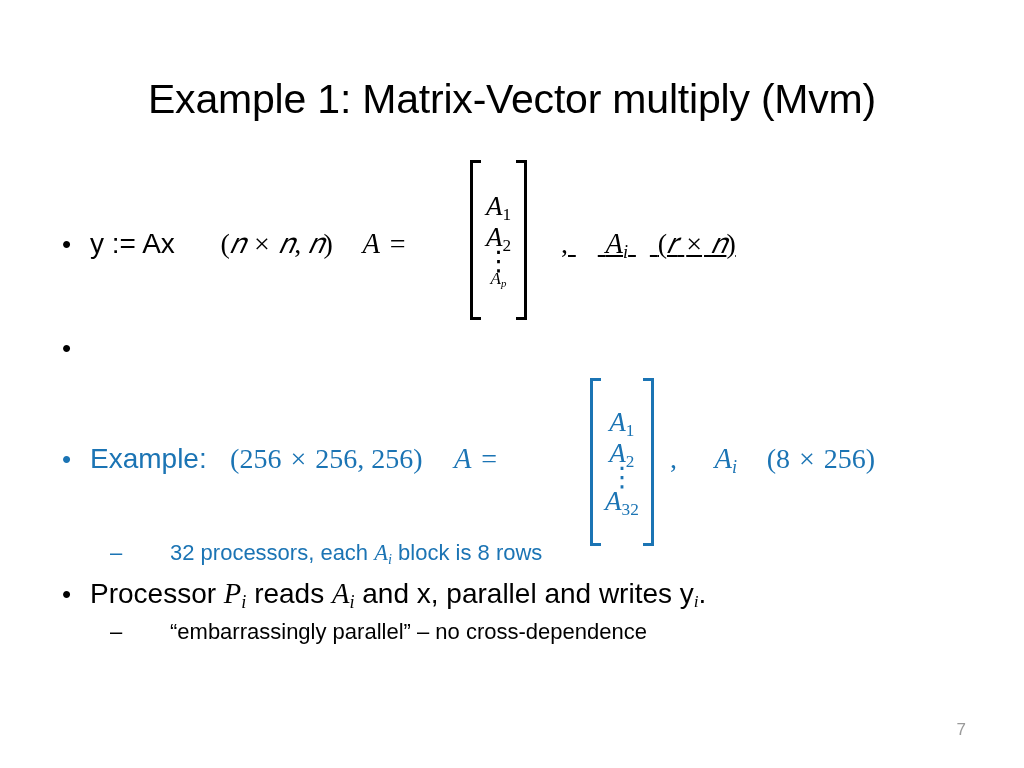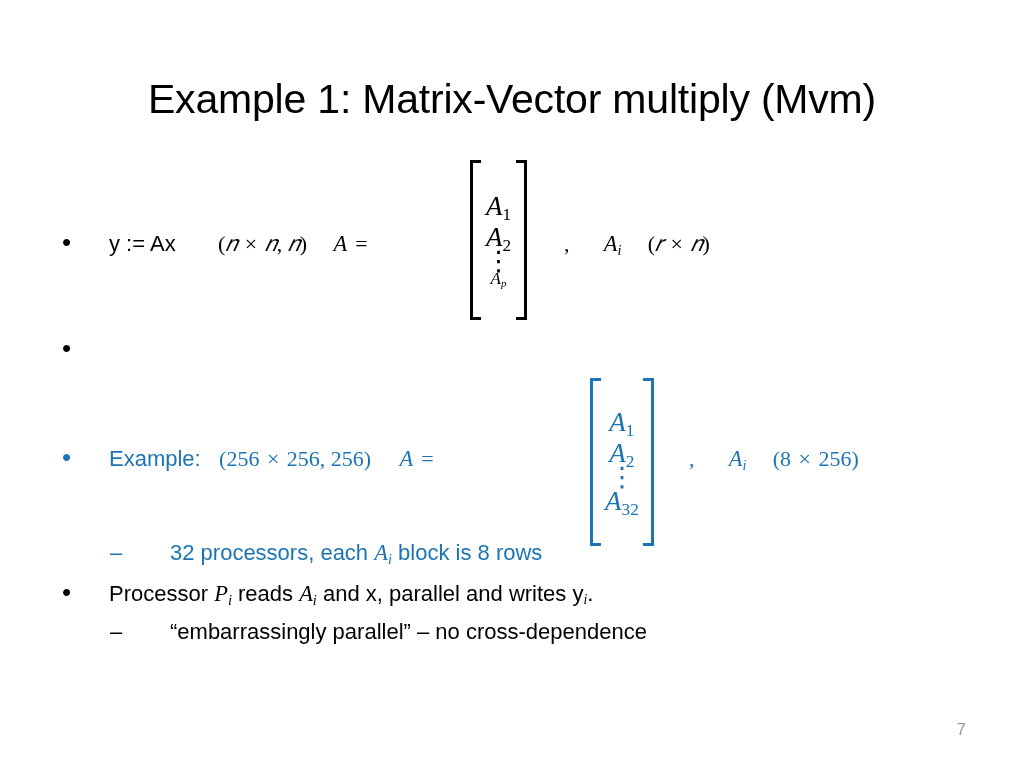--- a/index.html
+++ b/index.html
@@ -91,23 +91,22 @@
     color: inherit;
   }
   .dash-mark {
     width: 30px;
     flex: 0 0 30px;
     font-size: 22px;
     line-height: 1;
     color: inherit;
   }
   .bullet-text {
-    font-size: 22px;
+    font-size: 28px;
     line-height: 32px;
-    margin-left: 19px;
   }
   .sub-text {
     font-size: 22px;
     line-height: 27px;
     margin-left: 30px;
   }
 
   .blue { color: #1B74B4; }
   .black { color: #000000; }
 
@@ -199,21 +198,21 @@
     <span class="brk brk-l"></span>
     <span class="matrix-col">
       <span class="matrix-entry" style="font-size:27px;">A<sub class="msubn">1</sub></span>
       <span class="matrix-entry" style="font-size:27px;">A<sub class="msubn">2</sub></span>
       <span class="vdots" style="font-size:27px;">⋮</span>
       <span class="matrix-entry" style="font-size:17px;">A<sub class="msub">p</sub></span>
     </span>
     <span class="brk brk-r"></span>
   </div>
 
-  <div class="bullet-row black" style="left:545px; top:228px;">
+  <div class="bullet-row black" style="left:561px; top:228px;text-decoration:underline;">
     <span class="bullet-text">
       <span class="mn">,</span>
       <span style="display:inline-block;width:22px;"></span>
       <span class="mi">A<sub class="msub">i</sub></span>
       <span style="display:inline-block;width:14px;"></span>
       <span class="mn">(<span class="mi">𝑟</span> <span class="mop">×</span> <span class="mi">𝑛</span>)</span>
     </span>
   </div>
 
   <div class="bullet-row black" style="left:62px; top:335px;">

